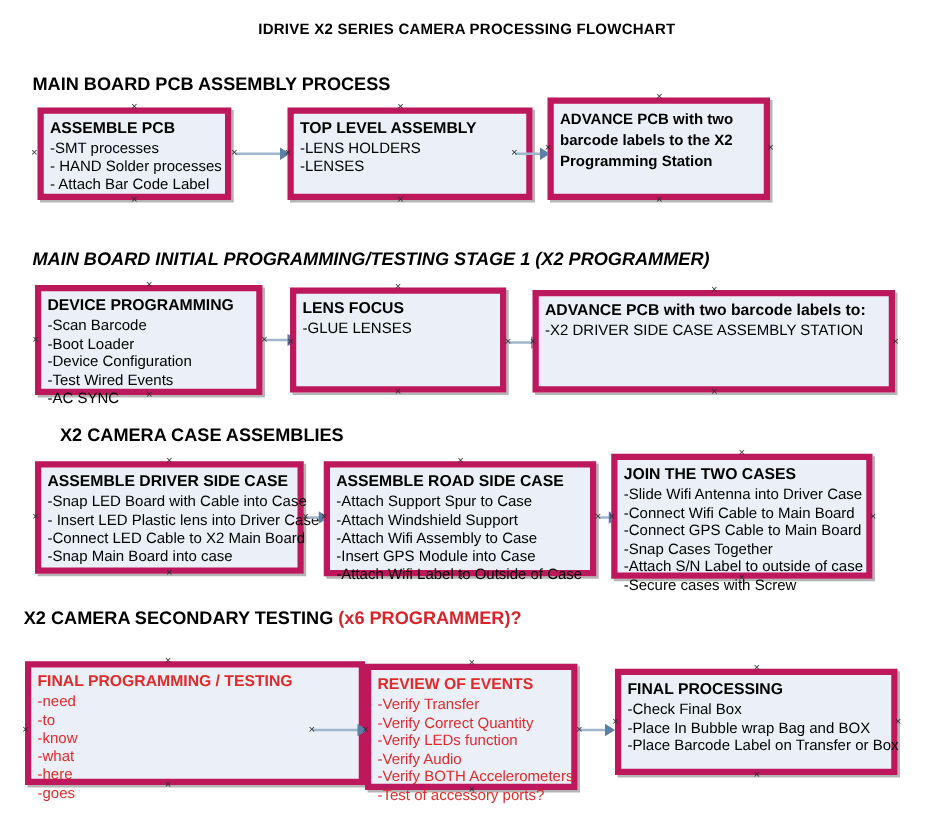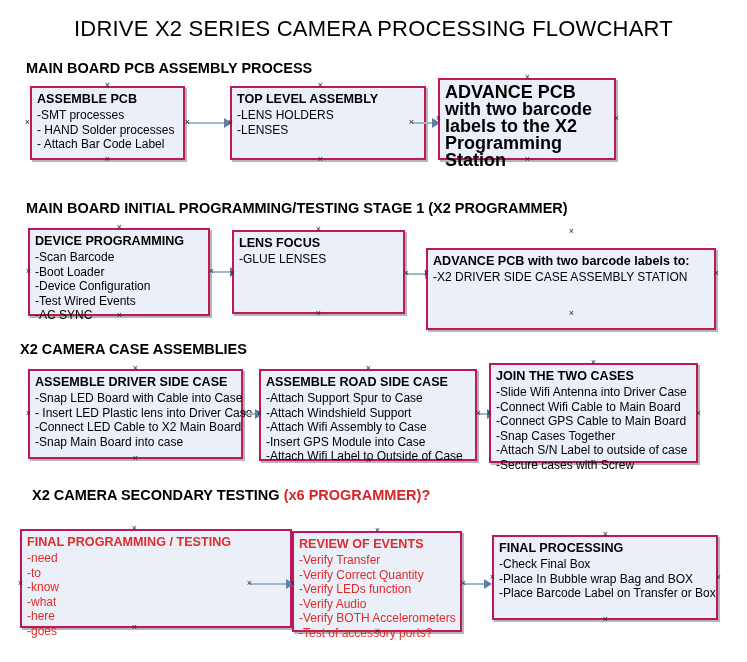--- a/index.html
+++ b/index.html
@@ -15,41 +15,41 @@
     overflow: hidden;
     color: #000;
   }
 
   
   .doc-title {
     position: absolute;
     left: 0; top: 16px;
     width: 747px;
     text-align: center;
-    font-size: 22px;
-    font-weight: normal;
+    font-size: 12px;
+    font-weight: bold;
     letter-spacing: 0.2px;
     white-space: nowrap;
   }
   .section-title {
     position: absolute;
     font-size: 14.5px;
     font-weight: bold;
     white-space: nowrap;
     letter-spacing: 0px;
   }
   .section-title .accent {
     color: #d9232a;
   }
 
   
   .fbox {
     position: absolute;
     background: #eaeff8;
-    border: 2px solid #be185d;
+    border: 5px solid #be185d;
     box-sizing: border-box;
     box-shadow: 2px 2px 0 rgba(120,120,120,0.55);
     padding: 4px 5px 3px 5px;
     overflow: visible;
   }
   .fbox .hdr {
     font-size: 12.6px;
     font-weight: bold;
     line-height: 15px;
     white-space: nowrap;
@@ -58,21 +58,21 @@
   .fbox .hdr.wrap { white-space: normal; }
   .fbox .ln {
     font-size: 12px;
     line-height: 14.6px;
     white-space: nowrap;
   }
   .fbox.red .hdr, .fbox.red .ln { color: #e02b2b; }
   .fbox.red .hdr { color: #e02b2b; }
 
   .fbox .hdr.big {
-    font-size: 18px;
+    font-size: 12px;
     line-height: 17px;
   }
 
   
   .conn {
     position: absolute;
     height: 2px;
     background: #9fb6cd;
   }
   .conn-head {
@@ -132,21 +132,21 @@
 <div class="anchor" style="left:408px; top:119px;"></div>
 
 <div class="fbox" style="left:438px; top:78px; width:178px; height:82px;">
   <div class="hdr wrap big">ADVANCE PCB with two barcode labels to the  X2 Programming Station</div>
 </div>
 <div class="anchor" style="left:435px; top:115px;"></div>
 <div class="anchor" style="left:524px; top:74px;"></div>
 <div class="anchor" style="left:524px; top:156px;"></div>
 <div class="anchor" style="left:613px; top:115px;"></div>
 
-<div class="section-title" style="left:26px; top:200px;">
+<div class="section-title" style="left:26px; top:200px;font-style:italic;">
   <span>MAIN BOARD INITIAL PROGRAMMING/TESTING STAGE 1 (X2 PROGRAMMER)</span>
 </div>
 
 <div class="fbox" style="left:28px; top:228px; width:182px; height:88px;">
   <div class="hdr">DEVICE PROGRAMMING</div>
   <div class="ln">-Scan Barcode</div>
   <div class="ln">-Boot Loader</div>
   <div class="ln">-Device Configuration</div>
   <div class="ln">-Test Wired Events</div>
   <div class="ln">-AC SYNC</div>
@@ -164,30 +164,30 @@
   <div class="ln">-GLUE LENSES</div>
 </div>
 <div class="anchor" style="left:229px; top:270px;"></div>
 <div class="anchor" style="left:315px; top:226px;"></div>
 <div class="anchor" style="left:315px; top:310px;"></div>
 
 <div class="conn" style="left:407px; top:273px; width:22px;"></div>
 <div class="conn-head" style="left:425px; top:269px;"></div>
 <div class="anchor" style="left:403px; top:270px;"></div>
 
-<div class="fbox" style="left:426px; top:248px; width:290px; height:82px;">
+<div class="fbox" style="left:426px; top:232px; width:290px; height:82px;">
   <div class="hdr">ADVANCE PCB with two barcode labels to:</div>
   <div class="ln">-X2 DRIVER  SIDE  CASE  ASSEMBLY STATION</div>
 </div>
 <div class="anchor" style="left:423px; top:270px;"></div>
 <div class="anchor" style="left:568px; top:228px;"></div>
 <div class="anchor" style="left:568px; top:310px;"></div>
 <div class="anchor" style="left:713px; top:270px;"></div>
 
-<div class="section-title" style="left:20px; top:341px;">
+<div class="section-title" style="left:48px; top:341px;">
   <span>X2 CAMERA CASE ASSEMBLIES</span>
 </div>
 
 <div class="fbox" style="left:28px; top:369px; width:215px; height:90px;">
   <div class="hdr">ASSEMBLE DRIVER SIDE CASE</div>
   <div class="ln">-Snap LED Board with Cable into Case</div>
   <div class="ln">- Insert LED Plastic lens into Driver Case</div>
   <div class="ln">-Connect LED Cable to X2 Main Board</div>
   <div class="ln">-Snap Main Board into case</div>
 </div>
@@ -222,21 +222,21 @@
   <div class="ln">-Connect GPS Cable to Main Board</div>
   <div class="ln">-Snap Cases Together</div>
   <div class="ln">-Attach S/N Label to outside of case</div>
   <div class="ln">-Secure cases with Screw</div>
 </div>
 <div class="anchor" style="left:486px; top:410px;"></div>
 <div class="anchor" style="left:590px; top:359px;"></div>
 <div class="anchor" style="left:590px; top:459px;"></div>
 <div class="anchor" style="left:695px; top:410px;"></div>
 
-<div class="section-title" style="left:32px; top:487px;">
+<div class="section-title" style="left:19px; top:487px;">
   <span>X2 CAMERA SECONDARY TESTING </span><span class="accent">(x6 PROGRAMMER)?</span>
 </div>
 
 <div class="fbox red" style="left:20px; top:529px; width:272px; height:99px;">
   <div class="hdr">FINAL PROGRAMMING / TESTING</div>
   <div class="ln">-need</div>
   <div class="ln">-to</div>
   <div class="ln">-know</div>
   <div class="ln">-what</div>
   <div class="ln">-here</div>

